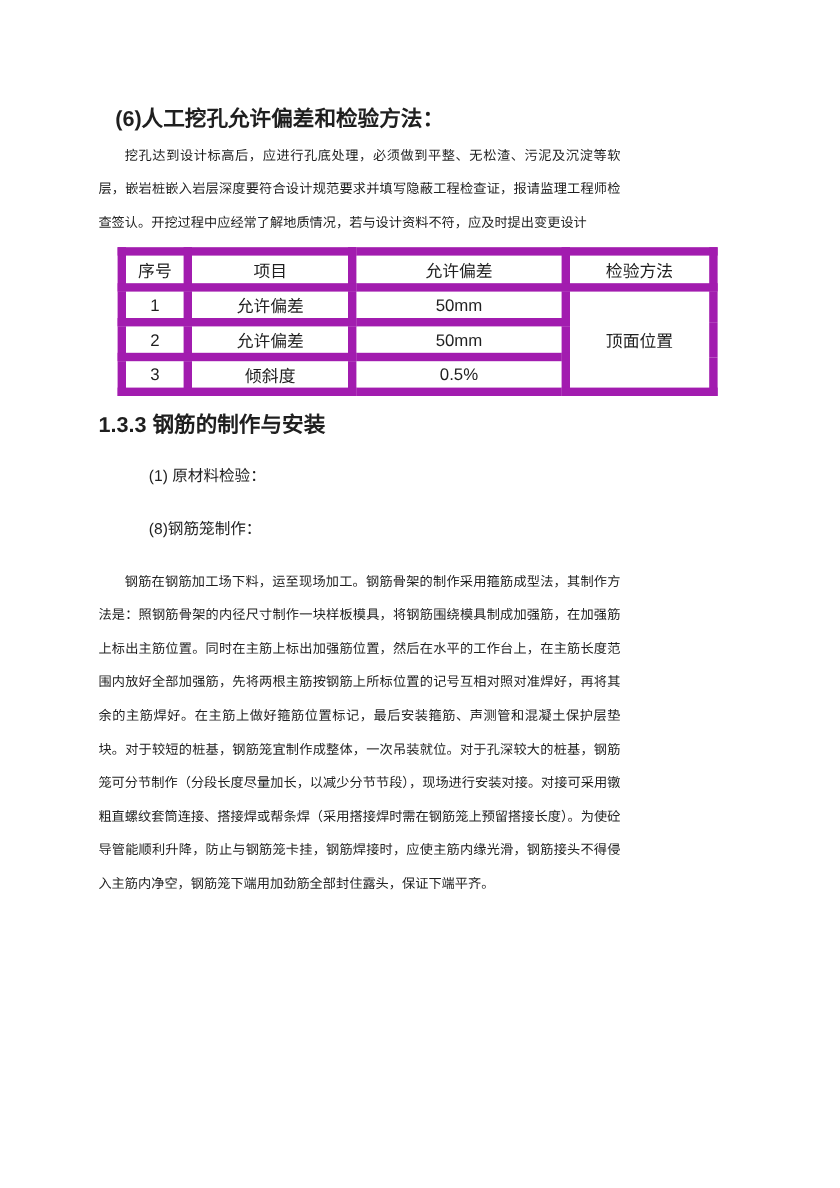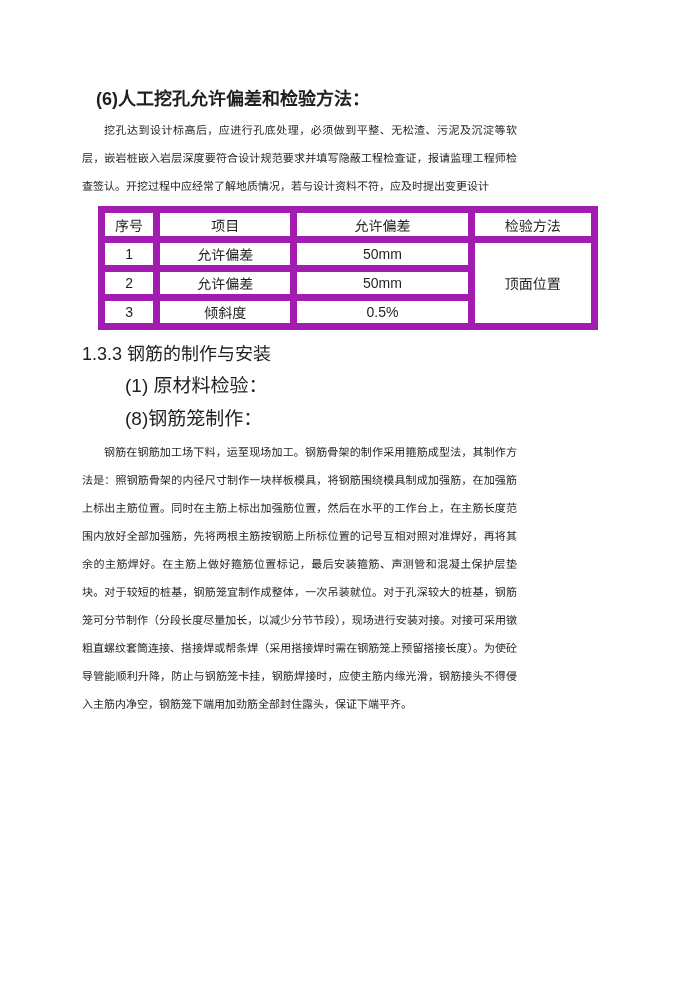--- a/index.html
+++ b/index.html
@@ -23,24 +23,24 @@
     padding-left: 14px;
   }
   .body-para {
     font-size: 11px;
     line-height: 28px;
     text-align: justify;
     text-indent: 2em;
     margin: 4px 0 0 0;
   }
   .label-para {
-    font-size: 19px;
+    font-size: 13px;
     line-height: 28px;
     text-indent: 2em;
-    margin: 5px;
+    margin: 16px;
   }
   .table-wrap {
     width: 500px;
     margin: 6px 0 0 16px;
   }
   .table-title {
     font-size: 15px;
     font-weight: 700;
     text-align: center;
     line-height: 21px;
@@ -61,21 +61,21 @@
     height: 29px;
     padding: 0;
   }
   table.tolerance th { height: 30px; }
   col.c-no    { width: 11.2%; }
   col.c-item  { width: 27.8%; }
   col.c-tol   { width: 36.0%; }
   col.c-method{ width: 25.0%; }
   .h-133 {
     font-size: 18px;
-    font-weight: 400;
+    font-weight: 700;
     line-height: 26px;
     margin: 11px 0 5px 0;
   }
 </style>
 </head>
 <body>
 
 <div class="page">
 
   <p class="h-six">(6)人工挖孔允许偏差和检验方法：</p>

